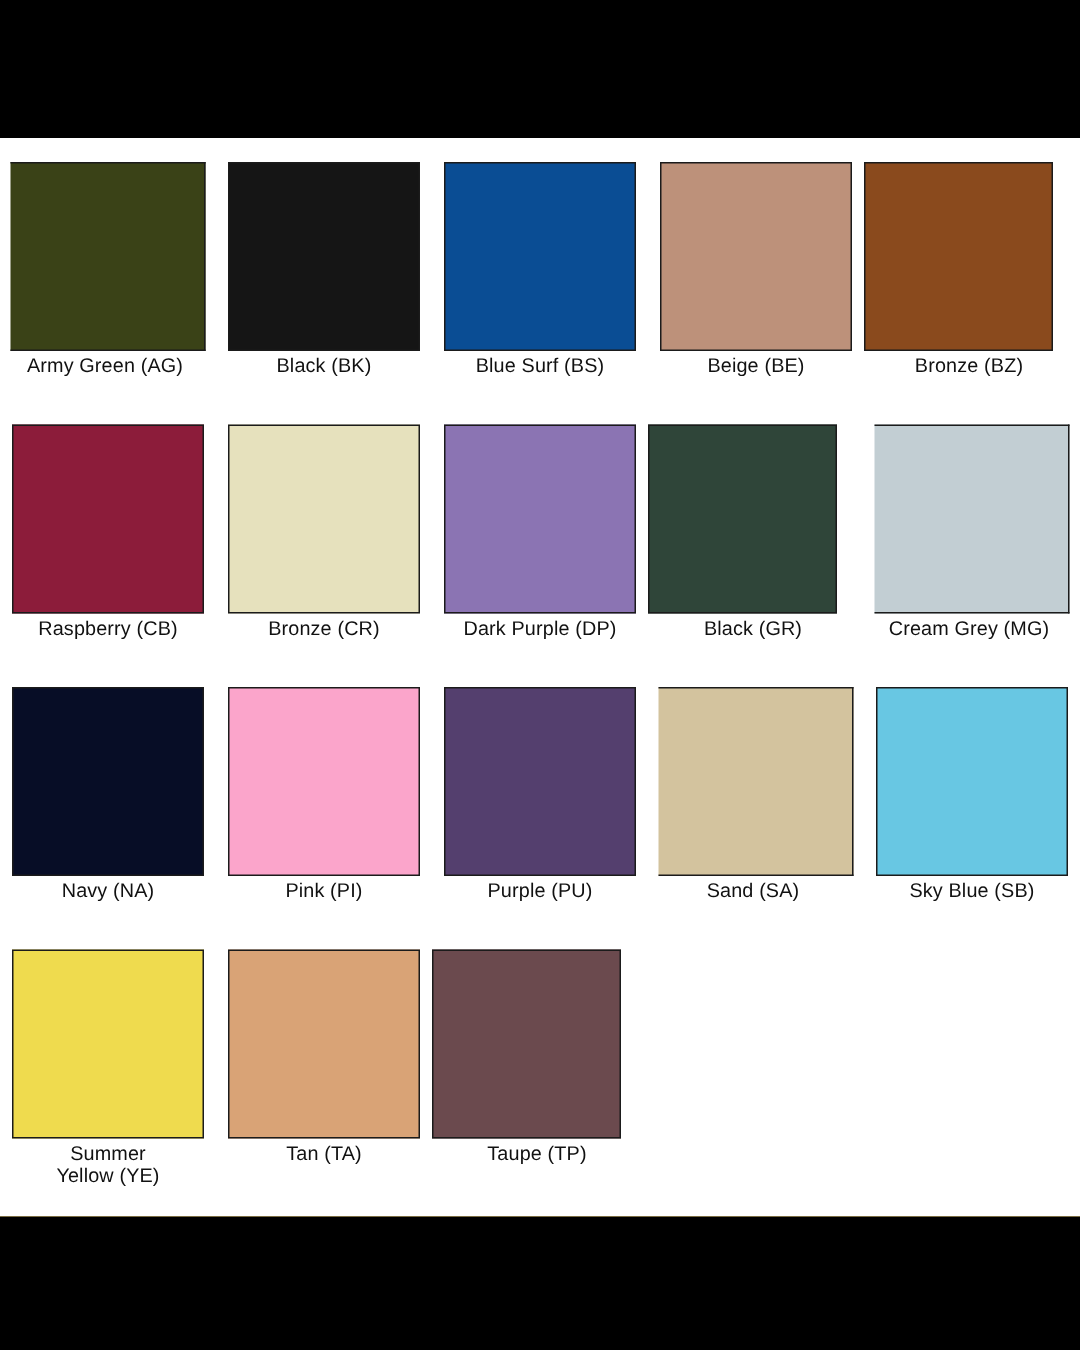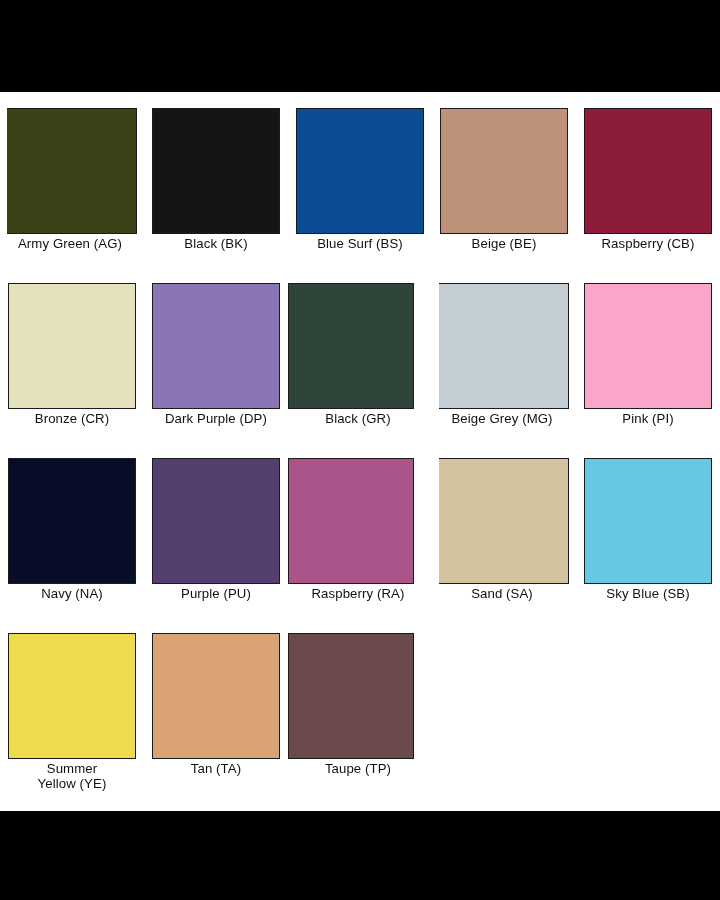--- a/index.html
+++ b/index.html
@@ -142,20 +142,26 @@
             <div class="swatch" style="background: rgb(10, 77, 148); border-color: rgb(27, 27, 27);"></div>
           </div>
           <div class="label">Blue Surf (BS)</div>
         </div>
         <div class="cell col-2">
           <div class="swatch-wrap">
             <div class="swatch" style="background: rgb(189, 145, 122); border-color: rgb(27, 27, 27);"></div>
           </div>
           <div class="label">Beige (BE)</div>
         </div>
+        <div class="cell col-4">
+          <div class="swatch-wrap">
+            <div class="swatch" style="background: rgb(138, 74, 29); border-color: rgb(27, 27, 27);"></div>
+          </div>
+          <div class="label">Bronze (BZ)</div>
+        </div>
         <div class="cell col-1">
           <div class="swatch-wrap">
             <div class="swatch" style="background: rgb(140, 28, 58); border-color: rgb(27, 27, 27);"></div>
           </div>
           <div class="label">Raspberry (CB)</div>
         </div>
         <div class="cell col-2">
           <div class="swatch-wrap">
             <div class="swatch" style="background: rgb(230, 225, 189); border-color: rgb(27, 27, 27);"></div>
           </div>
@@ -170,45 +176,39 @@
         <div class="cell col-4">
           <div class="swatch-wrap">
             <div class="swatch" style="background: rgb(47, 69, 57); border-color: rgb(27, 27, 27);"></div>
           </div>
           <div class="label">Black (GR)</div>
         </div>
         <div class="cell col-0">
           <div class="swatch-wrap">
             <div class="swatch" style="background: rgb(194, 206, 211); border-color: rgb(27, 27, 27);"></div>
           </div>
-          <div class="label">Beige Grey (MG)</div>
+          <div class="label">Cream Grey (MG)</div>
+        </div>
+        <div class="cell col-1">
+          <div class="swatch-wrap">
+            <div class="swatch" style="background: rgb(7, 13, 38); border-color: rgb(27, 27, 27);"></div>
+          </div>
+          <div class="label">Navy (NA)</div>
         </div>
         <div class="cell col-2">
           <div class="swatch-wrap">
             <div class="swatch" style="background: rgb(251, 165, 203); border-color: rgb(27, 27, 27);"></div>
           </div>
           <div class="label">Pink (PI)</div>
         </div>
-        <div class="cell col-1">
-          <div class="swatch-wrap">
-            <div class="swatch" style="background: rgb(7, 13, 38); border-color: rgb(27, 27, 27);"></div>
-          </div>
-          <div class="label">Navy (NA)</div>
-        </div>
         <div class="cell col-3">
           <div class="swatch-wrap">
             <div class="swatch" style="background: rgb(84, 63, 110); border-color: rgb(27, 27, 27);"></div>
           </div>
           <div class="label">Purple (PU)</div>
-        </div>
-        <div class="cell col-4">
-          <div class="swatch-wrap">
-            <div class="swatch" style="background: rgb(170, 84, 137); border-color: rgb(27, 27, 27);"></div>
-          </div>
-          <div class="label">Raspberry (RA)</div>
         </div>
         <div class="cell col-0">
           <div class="swatch-wrap">
             <div class="swatch" style="background: rgb(211, 195, 158); border-color: rgb(27, 27, 27);"></div>
           </div>
           <div class="label">Sand (SA)</div>
         </div>
         <div class="cell col-1">
           <div class="swatch-wrap">
             <div class="swatch" style="background: rgb(104, 199, 227); border-color: rgb(27, 27, 27);"></div>

